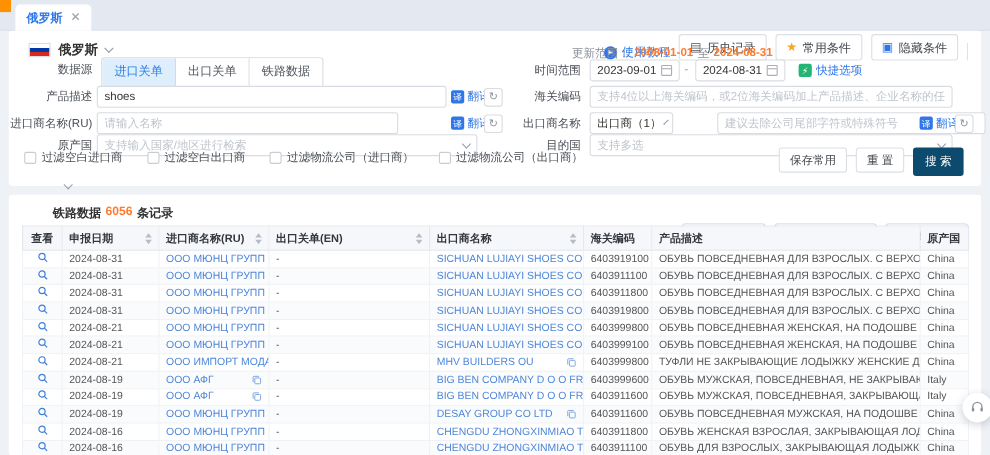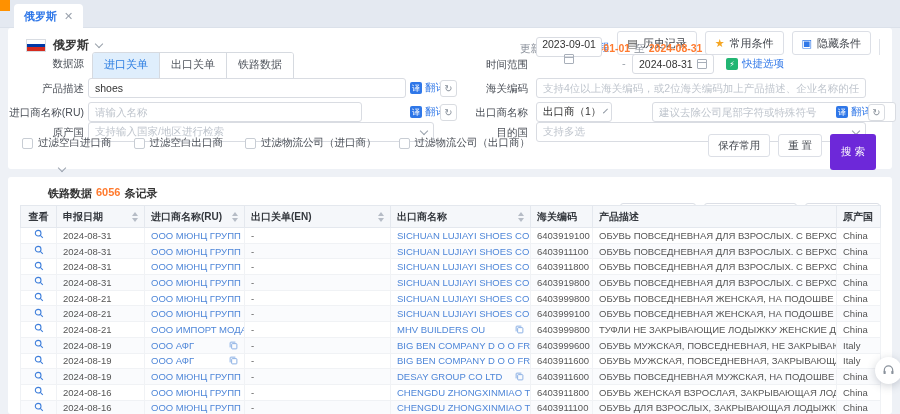--- a/index.html
+++ b/index.html
@@ -47,21 +47,21 @@
   .quick{position:absolute;display:flex;align-items:center;gap:4px;font-size:10.5px;color:#2f77e8;}
   .ic-green{width:12px;height:12px;border-radius:2px;background:#22b573;color:#fff;font-size:8px;display:flex;align-items:center;justify-content:center;}
   .trans{position:absolute;display:flex;align-items:center;gap:3px;font-size:10.5px;color:#2f77e8;}
   .ic-trans{width:12px;height:12px;border-radius:2px;background:#2f77e8;color:#fff;font-size:8px;display:flex;align-items:center;justify-content:center;}
   .hist-sq{position:absolute;width:17px;height:17px;border:1px solid #d9dce1;border-radius:3px;color:#8a929c;font-size:10px;display:flex;align-items:center;justify-content:center;background:#fff;}
   .cbrow{position:absolute;left:14px;top:108px;display:flex;gap:22px;align-items:center;}
   .cb{display:flex;align-items:center;gap:5px;font-size:10.5px;color:#4a4f57;white-space:nowrap;}
   .cb .box{width:11px;height:11px;border:1px solid #c8cdd4;border-radius:2px;background:#fff;flex:none;}
   .actions{position:absolute;right:16px;top:106px;display:flex;gap:8px;}
   .btn-plain{background:#fff;border:1px solid #dcdfe6;border-radius:3px;font-size:10.5px;color:#41454c;padding:4px 9px;height:23px;white-space:nowrap;}
-  .btn-primary{background:#6d28d9;border:none;border-radius:3px;font-size:10.5px;color:#fff;padding:4px 11px;height:36px;white-space:nowrap;}
+  .btn-primary{background:#0c4a6e;border:none;border-radius:3px;font-size:10.5px;color:#fff;padding:4px 11px;height:26px;white-space:nowrap;}
   .collapse{position:absolute;left:37px;bottom:-9px;width:34px;height:10px;display:flex;align-items:flex-start;justify-content:center;}
   .collapse .chev{border-color:#9aa2ad;}
   
   .summary{position:absolute;left:40px;top:9px;font-size:11px;color:#333;font-weight:bold;display:flex;gap:4px;}
   .summary b{color:#ff7a2e;}
   .res-actions{position:absolute;right:12px;top:5px;display:flex;gap:8px;margin-top:21px;}
   .rb{display:flex;align-items:center;gap:5px;background:#fff;border:1px solid #dcdfe6;border-radius:3px;font-size:10.5px;color:#41454c;padding:3px 8px;height:22px;white-space:nowrap;}
   .ic-report{width:11px;height:11px;border-radius:2px;background:#22b573;color:#fff;font-size:7px;display:flex;align-items:center;justify-content:center;}
   .ic-excel{width:11px;height:11px;border-radius:2px;background:#f5a623;color:#fff;font-size:7px;display:flex;align-items:center;justify-content:center;}
   .ic-cols{color:#8c94a0;font-size:11px;line-height:1;}
@@ -131,21 +131,21 @@
         <b>2024-08-31</b>
     </div>
 
     <span class="lab" style="left:-20px;top:25px;">数据源</span>
     <div class="seg">
       <span class="on">进口关单</span>
       <span>出口关单</span>
       <span>铁路数据</span>
     </div>
     <span class="lab" style="left:424px;top:26px;">时间范围</span>
-    <div class="inp" style="left:528px;top:9px;width:66px;flex-direction:column;">
+    <div class="inp" style="left:528px;top:26px;width:82px;">
       <span class="val">2023-09-01</span>
       <span class="cal"></span>
     </div>
     <span class="dash" style="left:614px;top:29px;">-</span>
     <div class="inp" style="left:624px;top:26px;width:82px;">
       <span class="val">2024-08-31</span>
       <span class="cal"></span>
     </div>
     <span class="quick" style="left:718px;top:29px;">
       <span class="ic-green">⚡</span>

